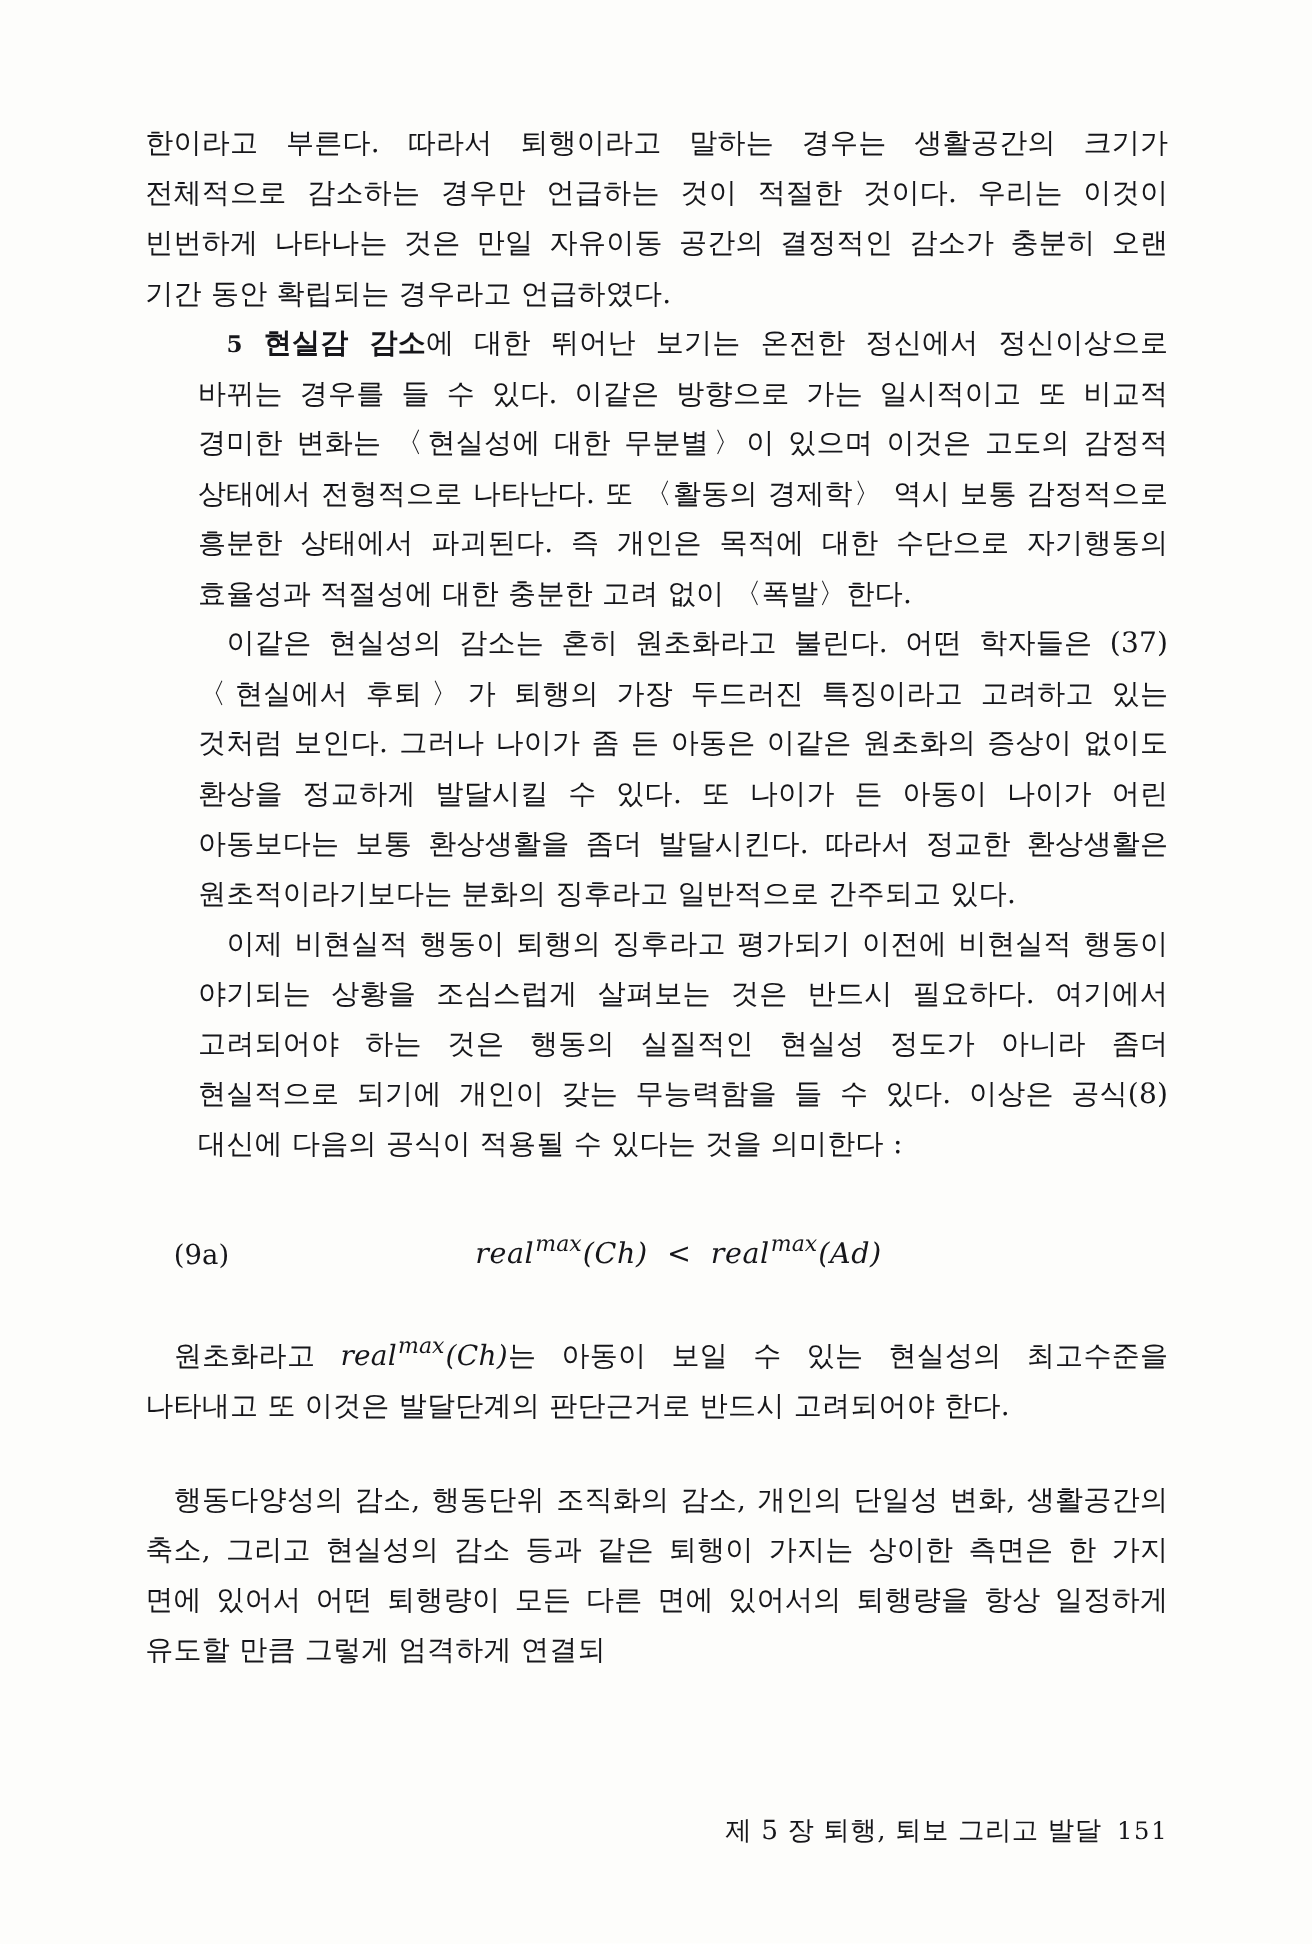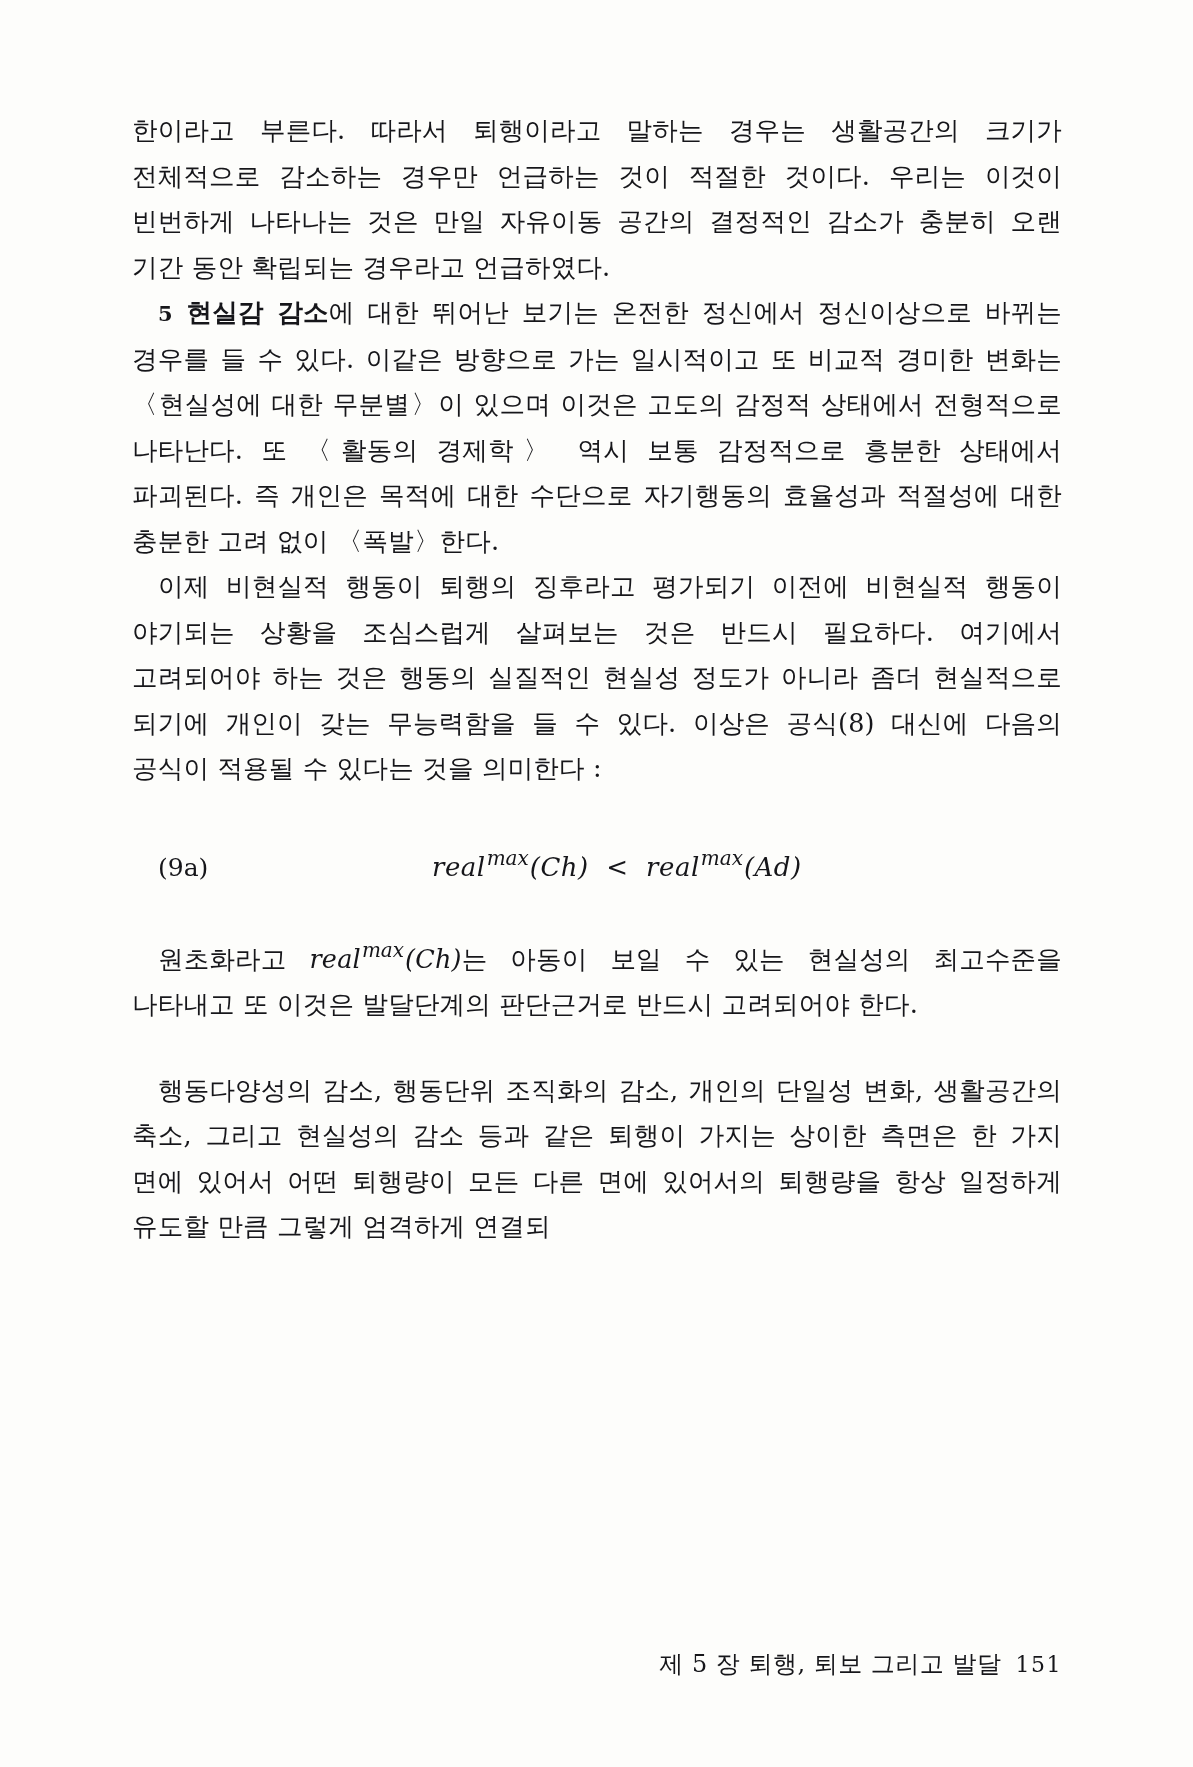--- a/index.html
+++ b/index.html
@@ -27,20 +27,21 @@
     font-size: 25.5px;
     line-height: 45.5px;
     letter-spacing: 0.2px;
     text-align: justify;
     text-justify: inter-character;
     margin: 0 0 0 0;
     word-break: keep-all;
   }
   .para + .para {
     margin-top: 0px;
+    margin-left: 48px;
   }
   .indent {
     text-indent: 26px;
   }
   .b {
     font-weight: bold;
   }
   .num-small {
     font-size: 21px;
     font-weight: bold;
@@ -95,20 +96,21 @@
 <body>
 
 <div class="page">
 
   <div class="page-inner">
 
     <p class="para">한이라고 부른다. 따라서 퇴행이라고 말하는 경우는 생활공간의 크기가 전체적으로 감소하는 경우만 언급하는 것이 적절한 것이다. 우리는 이것이 빈번하게 나타나는 것은 만일 자유이동 공간의 결정적인 감소가 충분히 오랜 기간 동안 확립되는 경우라고 언급하였다.</p>
 
     <p class="para indent"><span class="num-small">5</span><span class="b"> <span>현실감 감소</span></span><span>에 대한 뛰어난 보기는 온전한 정신에서 정신이상으로 바뀌는 경우를 들 수 있다. 이같은 방향으로 가는 일시적이고 또 비교적 경미한 변화는 〈현실성에 대한 무분별〉이 있으며 이것은 고도의 감정적 상태에서 전형적으로 나타난다. 또 〈활동의 경제학〉 역시 보통 감정적으로 흥분한 상태에서 파괴된다. 즉 개인은 목적에 대한 수단으로 자기행동의 효율성과 적절성에 대한 충분한 고려 없이 〈폭발〉한다.</span></p>
 
+    <p class="para indent">이같은 현실성의 감소는 혼히 원초화라고 불린다. 어떤 학자들은 (37) 〈현실에서 후퇴〉가 퇴행의 가장 두드러진 특징이라고 고려하고 있는 것처럼 보인다. 그러나 나이가 좀 든 아동은 이같은 원초화의 증상이 없이도 환상을 정교하게 발달시킬 수 있다. 또 나이가 든 아동이 나이가 어린 아동보다는 보통 환상생활을 좀더 발달시킨다. 따라서 정교한 환상생활은 원초적이라기보다는 분화의 징후라고 일반적으로 간주되고 있다.</p>
 
     <p class="para indent">이제 비현실적 행동이 퇴행의 징후라고 평가되기 이전에 비현실적 행동이 야기되는 상황을 조심스럽게 살펴보는 것은 반드시 필요하다. 여기에서 고려되어야 하는 것은 행동의 실질적인 현실성 정도가 아니라 좀더 현실적으로 되기에 개인이 갖는 무능력함을 들 수 있다. 이상은 공식(8) 대신에 다음의 공식이 적용될 수 있다는 것을 의미한다 :</p>
 
     <div class="formula-row">
       <div class="formula-label">(9a)</div>
       <div class="formula-body"><span>real</span><span class="sup-max">max</span><span>(Ch)</span>&nbsp;&nbsp;<span>&lt;</span>&nbsp;&nbsp;<span>real</span><span class="sup-max">max</span><span>(Ad)</span></div>
     </div>
 
     <p class="para indent"><span>원초화라고 </span><span class="inline-ital">real</span><span class="sup-max">max</span><span class="inline-ital">(Ch)</span><span>는 아동이 보일 수 있는 현실성의 최고수준을 나타내고 또 이것은 발달단계의 판단근거로 반드시 고려되어야 한다.</span></p>
 

